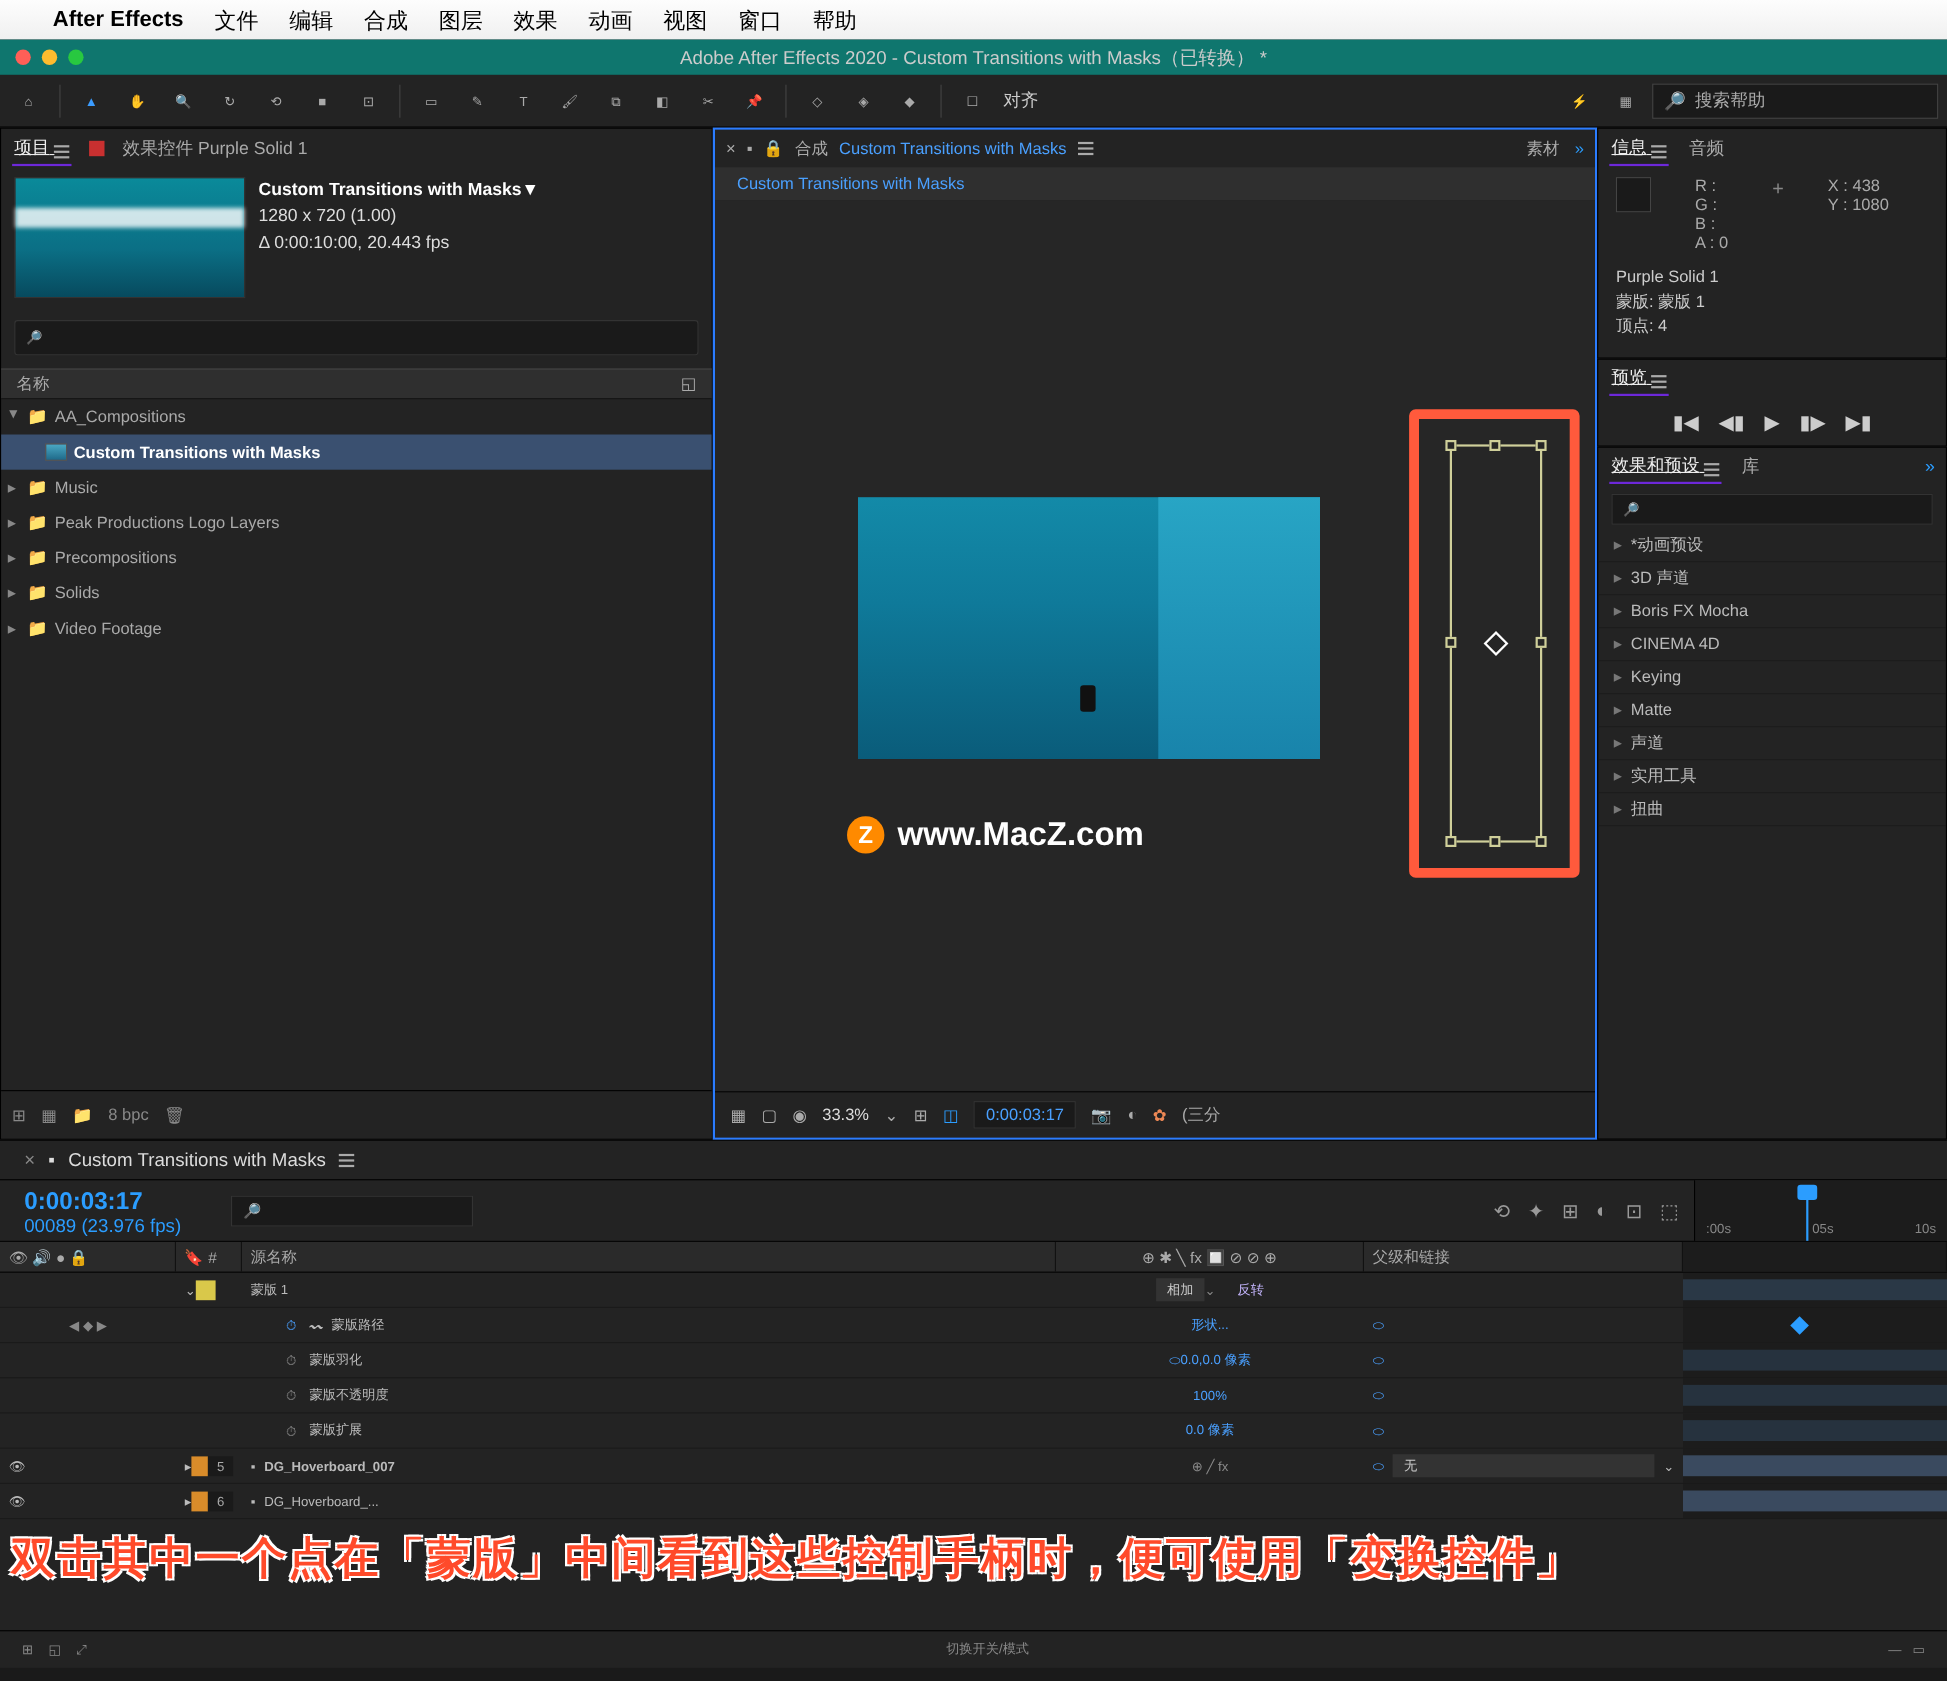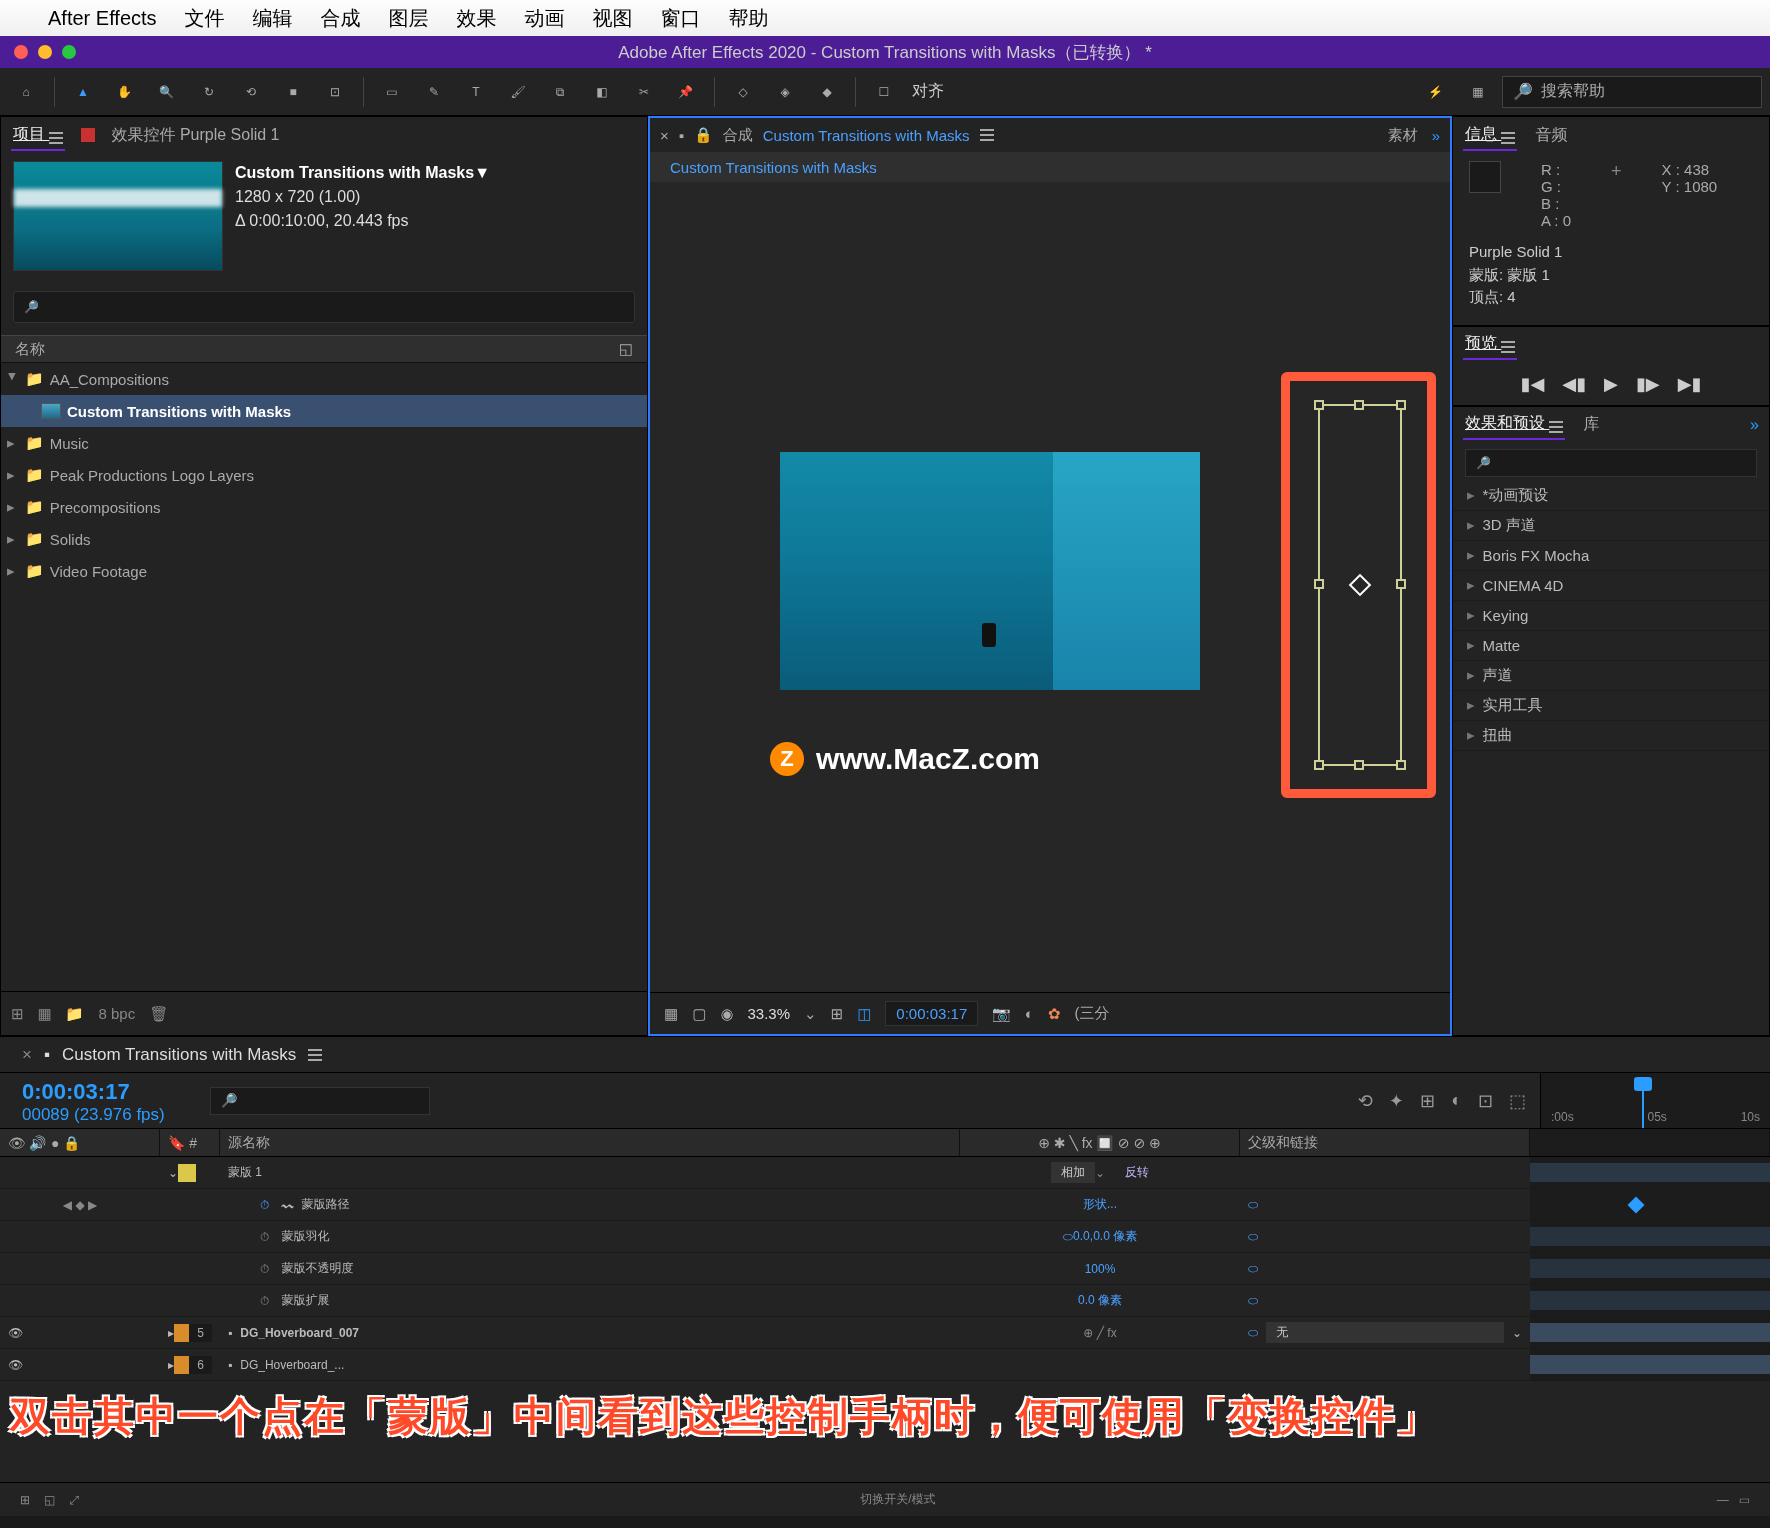--- a/index.html
+++ b/index.html
@@ -1,20 +1,20 @@
 <!DOCTYPE html>
 <html><head>
 <meta charset="utf-8">
 <style>
 * { margin: 0; padding: 0; box-sizing: border-box; font-family: -apple-system, "Helvetica Neue", Arial, sans-serif; }
 body { background: #1a1a1a; color: #ccc; font-size: 12px; width: 1770px; height: 1528px; overflow: hidden; position: relative; }
 .mac-menubar { background: linear-gradient(#fdfdfd,#f0f0f0); height: 36px; display: flex; align-items: center; padding: 0 20px; color: #000; font-size: 20px; gap: 28px; }
 .mac-menubar .apple { font-size: 22px; }
-.mac-menubar .appname { font-weight: 400; }
-.window-titlebar { background: #4c1d95; height: 32px; display: flex; align-items: center; position: relative; }
+.mac-menubar .appname { font-weight: 700; }
+.window-titlebar { background: #0f766e; height: 32px; display: flex; align-items: center; position: relative; }
 .traffic { display: flex; gap: 10px; padding-left: 14px; }
 .traffic span { width: 14px; height: 14px; border-radius: 50%; display: block; }
 .tl-red{background:#ff5f57}.tl-yel{background:#febc2e}.tl-grn{background:#28c840}
 .window-title { position: absolute; left: 0; right: 0; text-align: center; color: #ccc; font-size: 17px; pointer-events: none; }
 .toolbar { background: #232323; height: 48px; border-bottom: 1px solid #000; display: flex; align-items: center; padding: 0 8px; gap: 6px; }
 .toolbar .tbtn { width: 36px; height: 36px; display: flex; align-items: center; justify-content: center; color: #aaa; border-radius: 3px; }
 .toolbar .tbtn.active { color: #3b9cff; }
 .toolbar .sep { width: 1px; height: 30px; background: #444; margin: 0 4px; }
 .toolbar .align-label { color: #ccc; font-size: 16px; margin-left: 4px; }
 .toolbar .search-help { margin-left: auto; background: #1a1a1a; border: 1px solid #444; height: 32px; width: 260px; display: flex; align-items: center; padding: 0 10px; color: #aaa; gap: 8px; font-size: 16px; }

